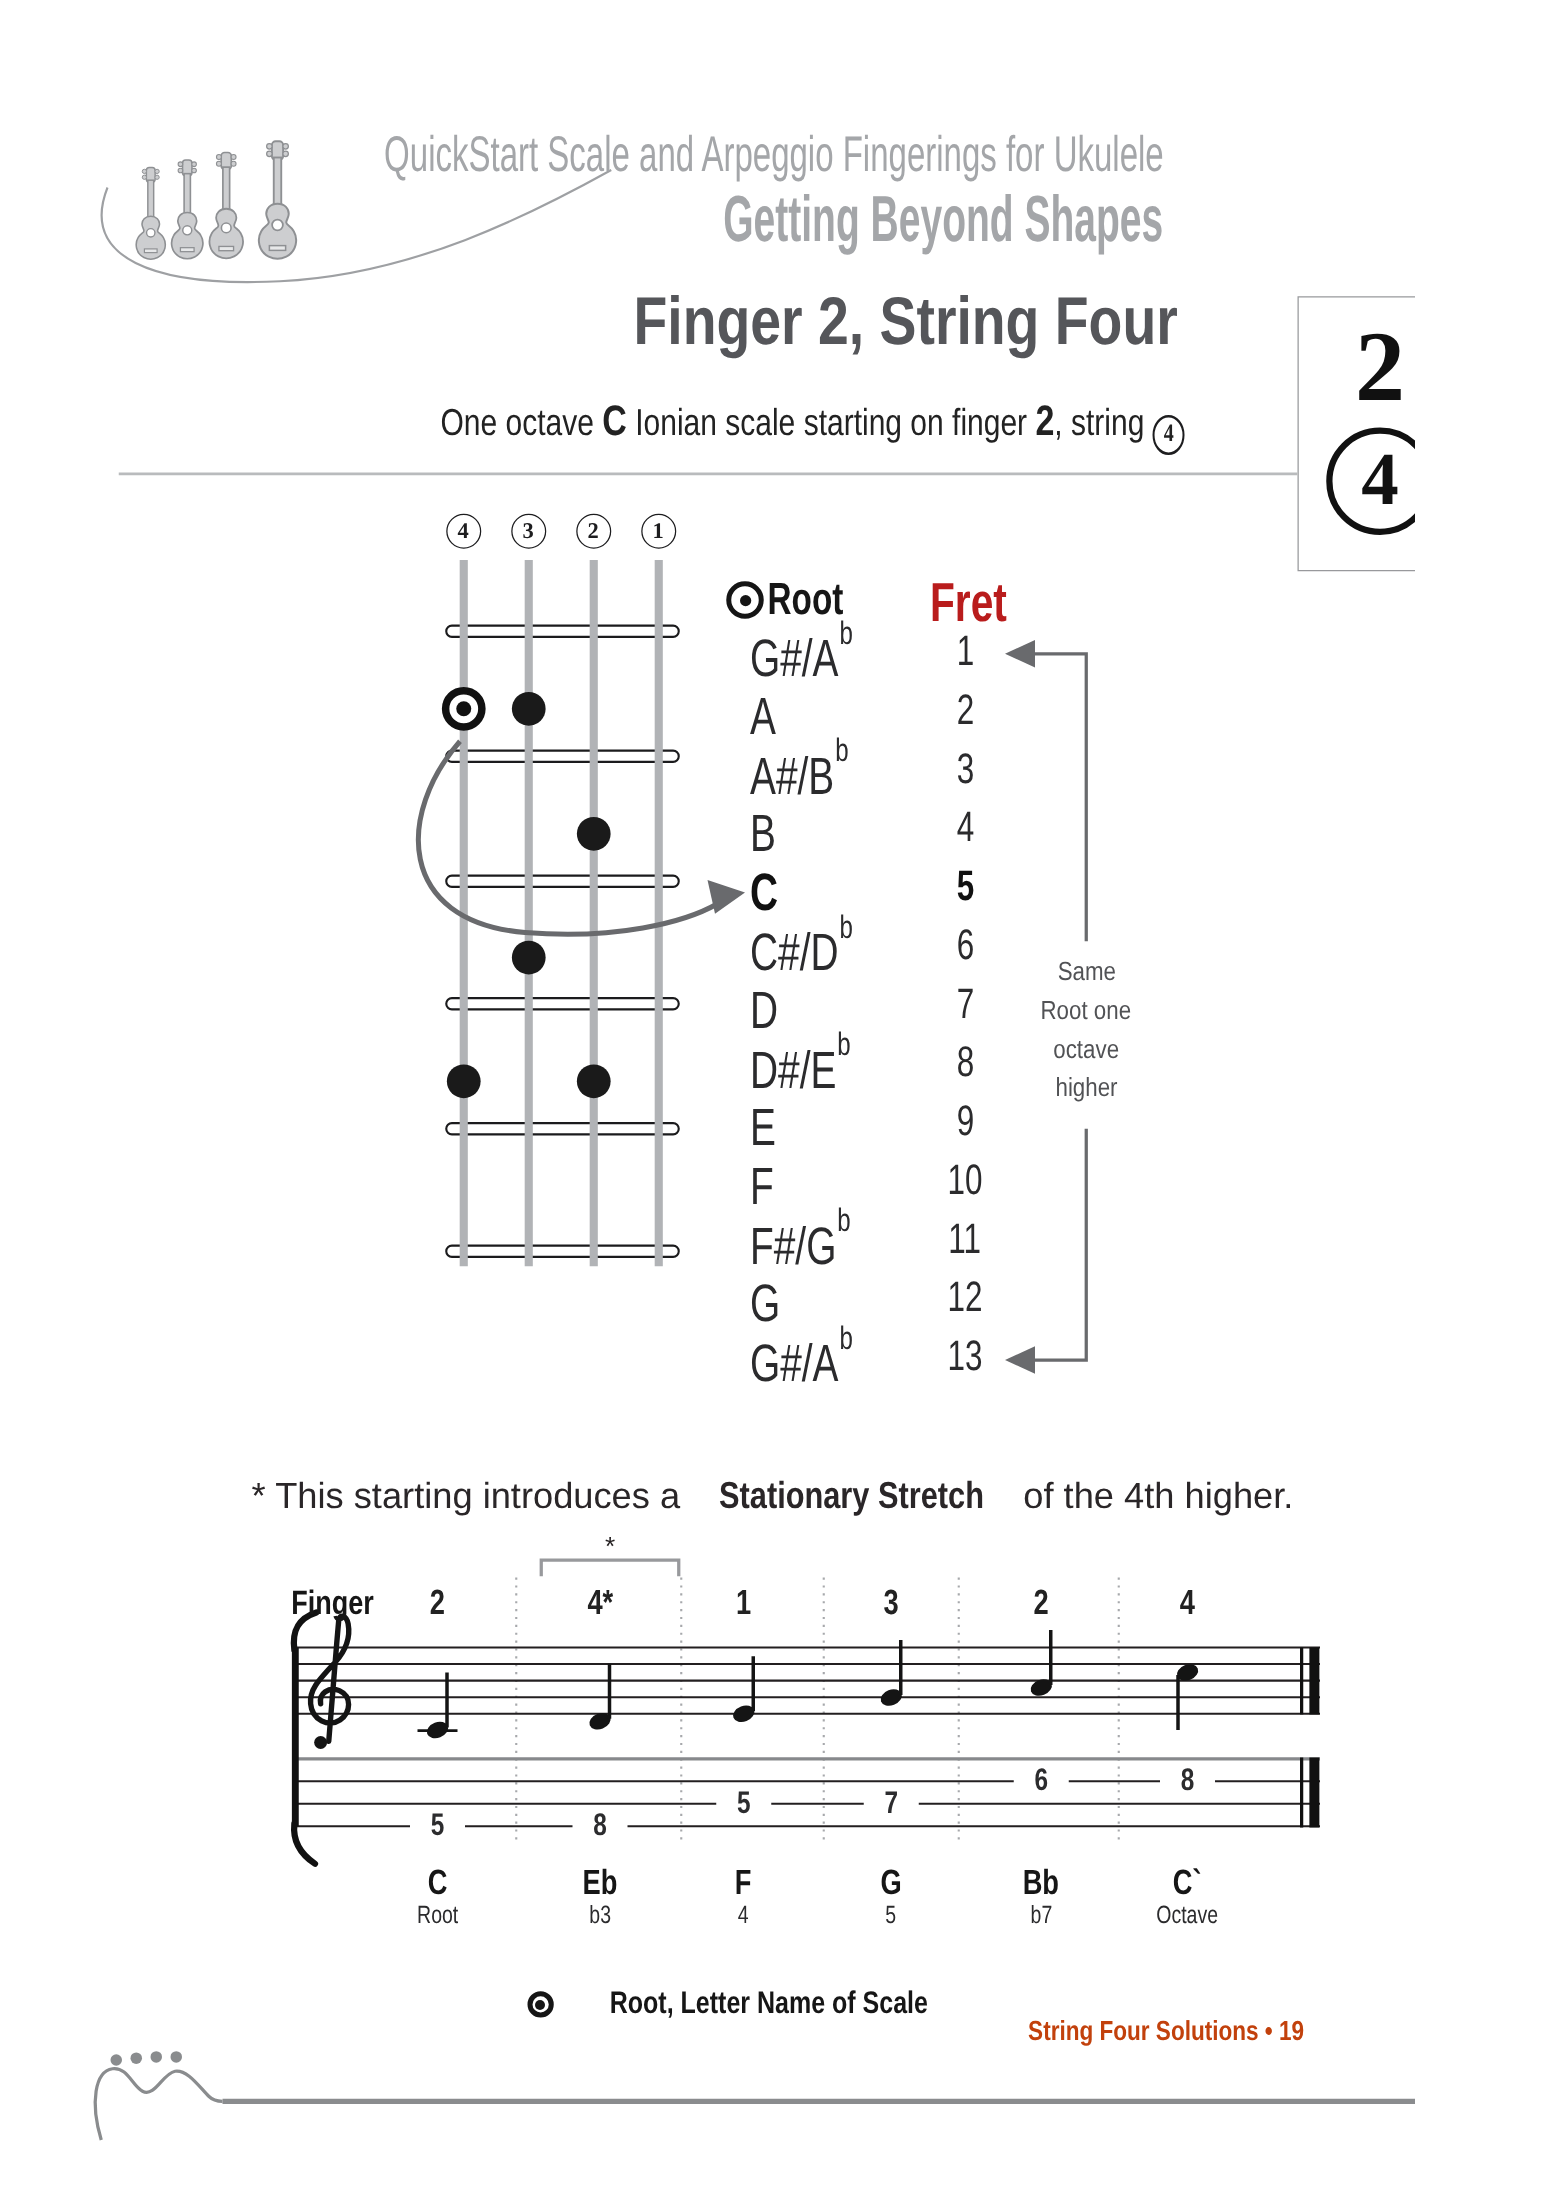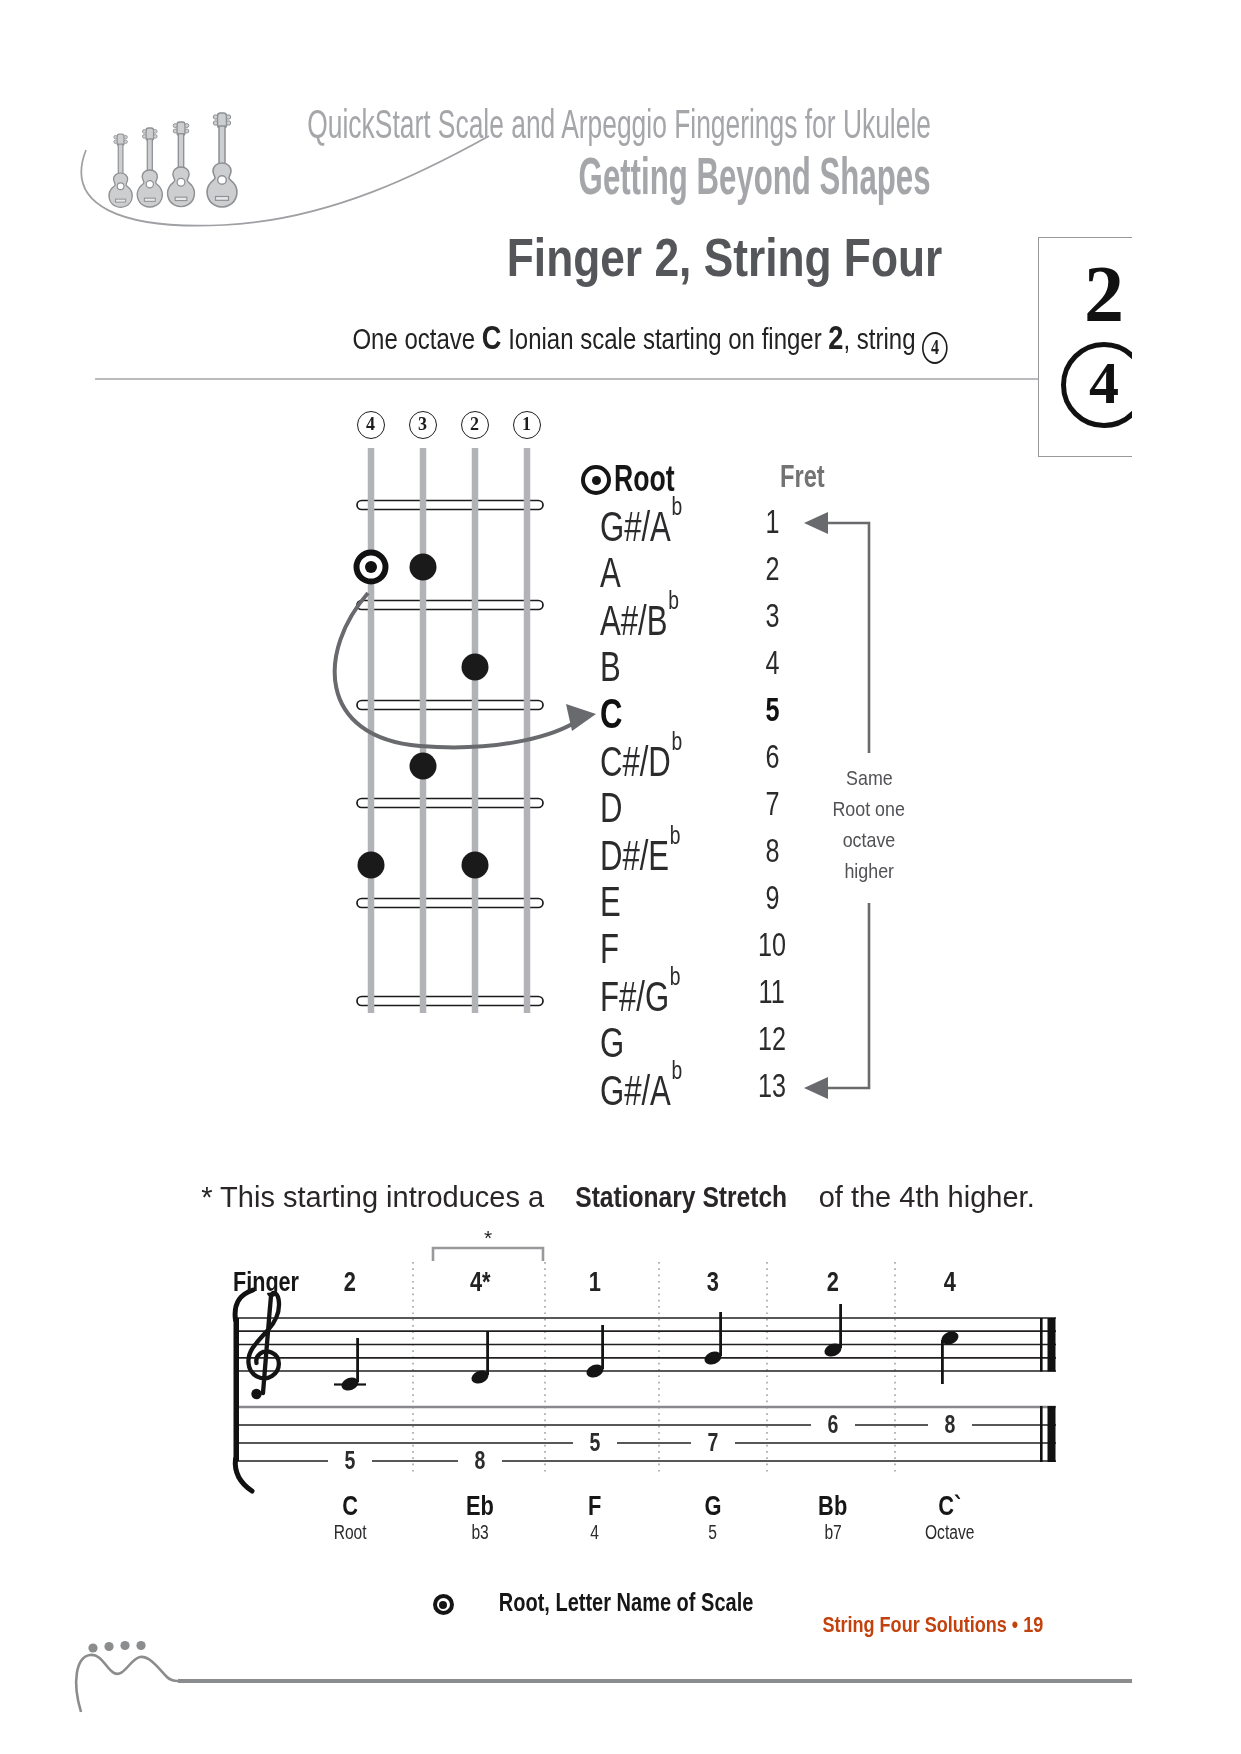--- a/index.html
+++ b/index.html
@@ -228,21 +228,21 @@
   <div id="strnums">
       <div class="strnum" style="left: 356.5px; top: 411px;">4</div>
       <div class="strnum" style="left: 408.5px; top: 411px;">3</div>
       <div class="strnum" style="left: 460.5px; top: 411px;">2</div>
       <div class="strnum" style="left: 512.5px; top: 411px;">1</div>
     </div>
 
   <div class="abs bold" style="left:581px;top:458px;font-size:36px;color:#161616;white-space:nowrap;">
     <span class="ring" style="width:22px;height:22px;"></span><span class="cond c74 ol" style="transform:scaleX(.74);margin-left:3px;">Root</span>
   </div>
-  <div class="abs bold" style="left:780px;top:458px;font-size:32px;color:#737373;">
+  <div class="abs bold" style="left:744px;top:458px;font-size:44px;color:#b91c1c;">
     <span class="cond c74 ol" style="transform:scaleX(.74);">Fret</span>
   </div>
   <div id="note-table-rows">
       <div class="note-cell" style="top: 502px;"><span class="cond ol">G#/A<sup class="flat">b</sup></span></div>
       <div class="fret-cell" style="top: 502px;"><span class="cond">1</span></div>
       <div class="note-cell" style="top: 549px;"><span class="cond ol">A</span></div>
       <div class="fret-cell" style="top: 549px;"><span class="cond">2</span></div>
       <div class="note-cell" style="top: 596px;"><span class="cond ol">A#/B<sup class="flat">b</sup></span></div>
       <div class="fret-cell" style="top: 596px;"><span class="cond">3</span></div>
       <div class="note-cell" style="top: 643px;"><span class="cond ol">B</span></div>
@@ -301,21 +301,21 @@
       <div class="fingnum" style="left: 788px; top: 1266px;"><span class="cond">2</span></div>
       <div class="tabnum" style="left: 811px; top: 1412px;"><span class="cond">6</span></div>
       <div class="nname" style="left: 783px; top: 1490px;"><span class="cond">Bb</span></div>
       <div class="ndeg" style="left: 783px; top: 1521px;"><span class="cond">b7</span></div>
       <div class="fingnum" style="left: 905px; top: 1266px;"><span class="cond">4</span></div>
       <div class="tabnum" style="left: 928px; top: 1412px;"><span class="cond">8</span></div>
       <div class="nname" style="left: 900px; top: 1490px;"><span class="cond">C`</span></div>
       <div class="ndeg" style="left: 900px; top: 1521px;"><span class="cond">Octave</span></div>
     </div>
 
-  <div class="abs ctr bold" style="left:359px;top:1588px;width:500px;font-size:25px;color:#161616;white-space:nowrap;">
+  <div class="abs ctr bold" style="left:348px;top:1588px;width:500px;font-size:25px;color:#161616;white-space:nowrap;">
     <span class="ring sm"></span>
     <span class="cond c80" style="margin-left:6px;">Root, Letter Name of Scale</span>
   </div>
 
   <div class="abs bold" style="top:1612px;right:89px;font-size:22px;color:#c2410c;white-space:nowrap;">
     <span class="cond c82 or">String Four Solutions • 19</span>
   </div>
 
 </div>
 

